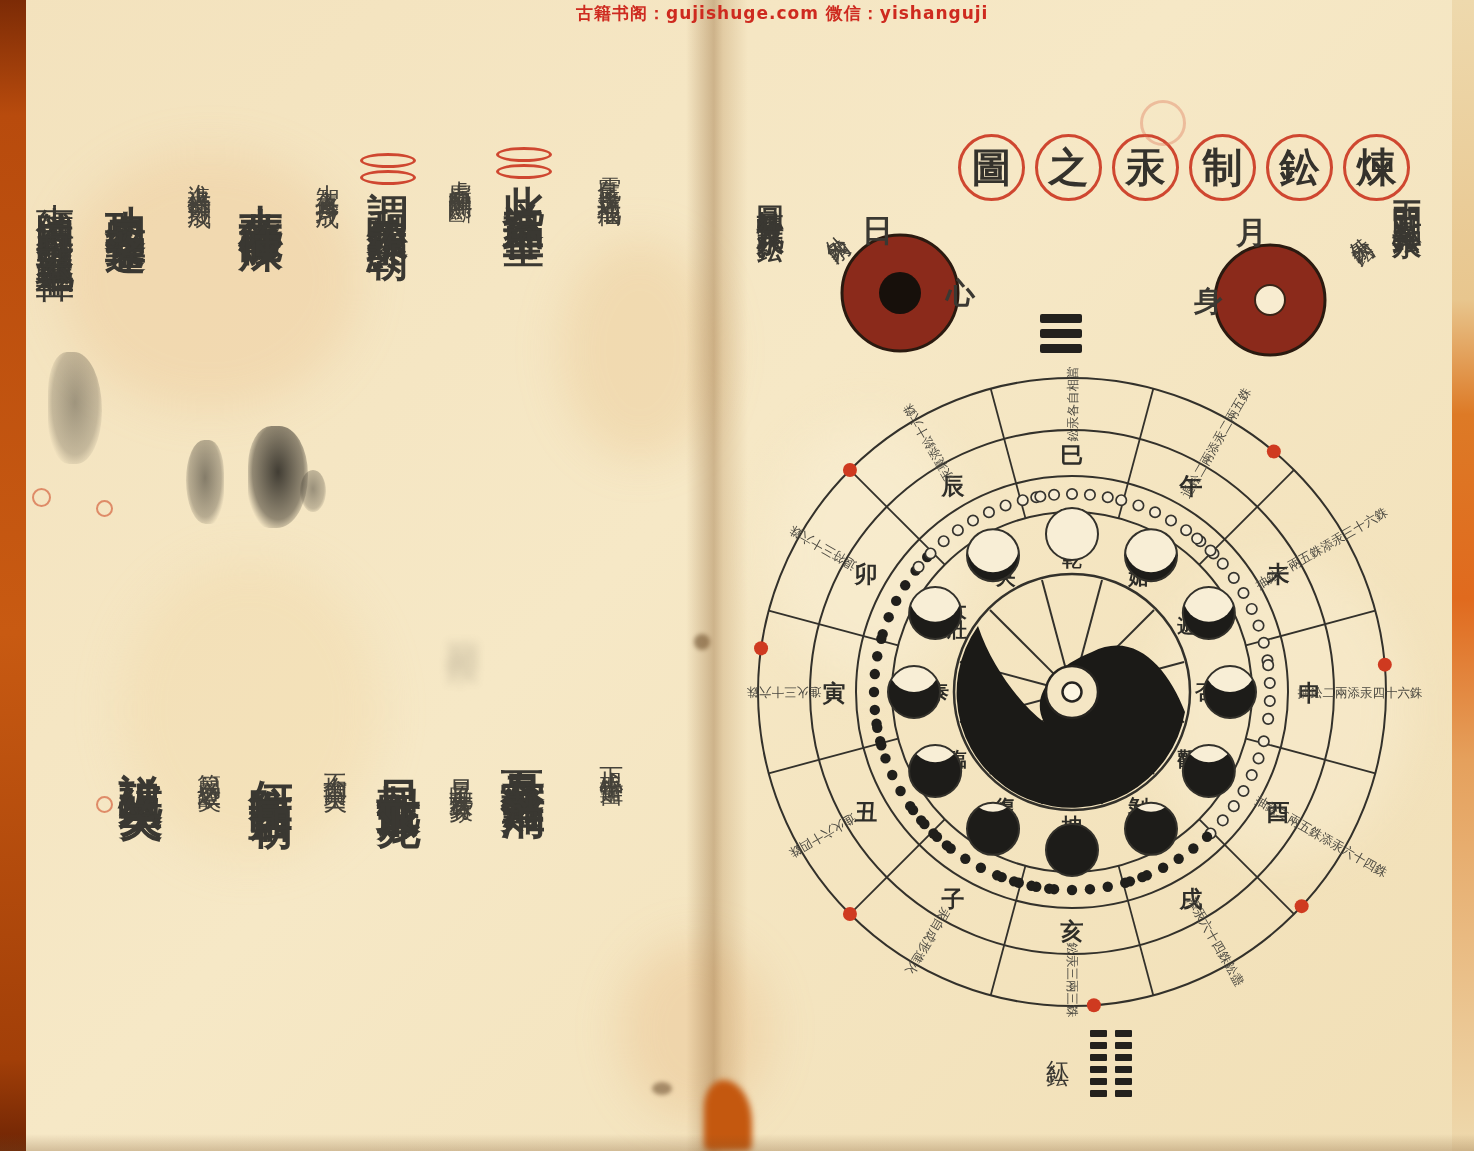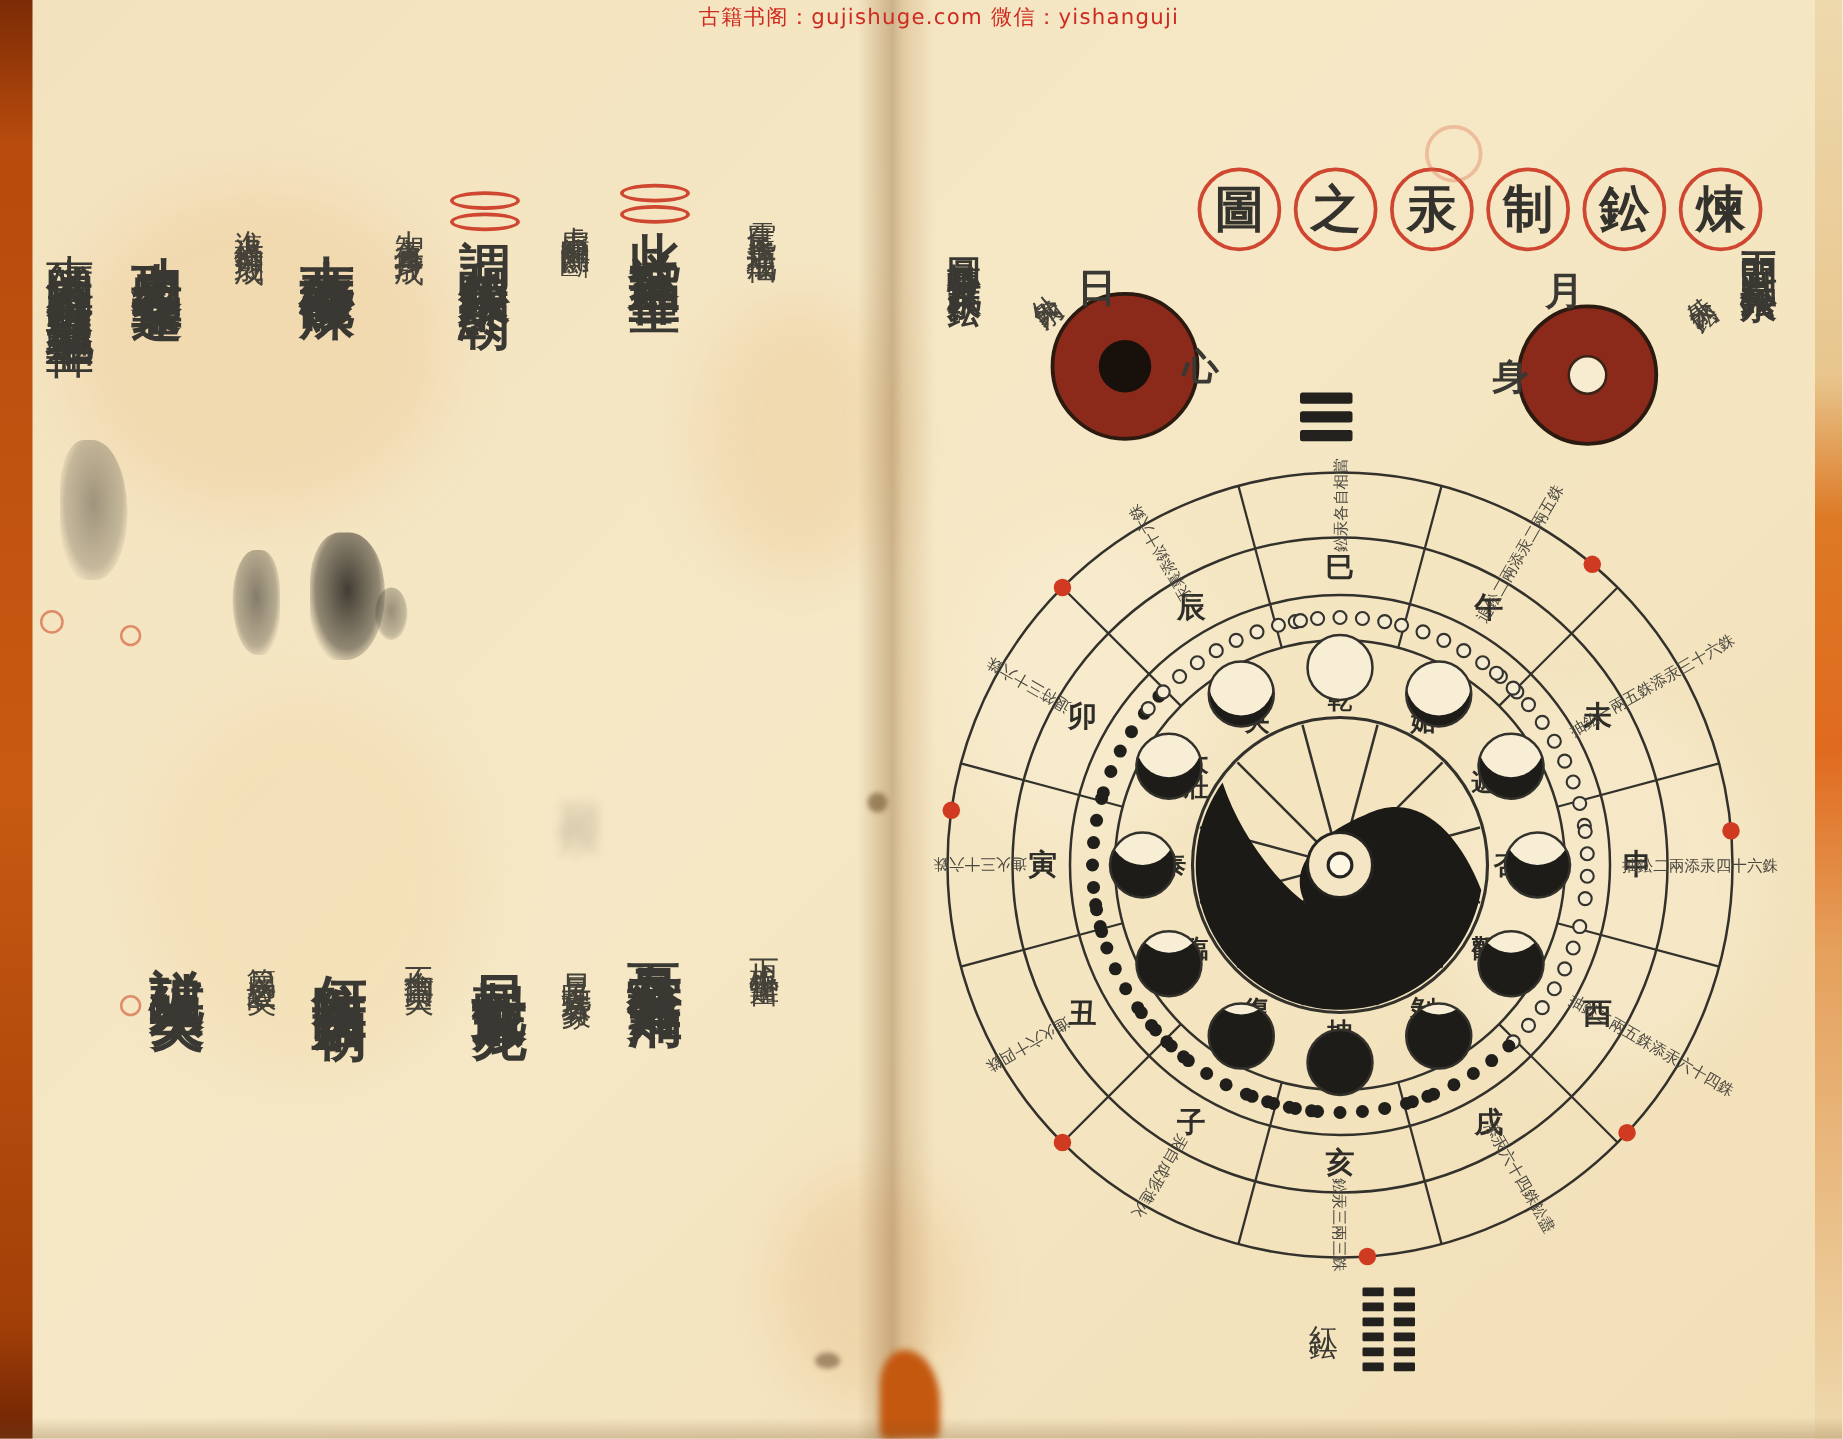--- a/index.html
+++ b/index.html
@@ -13,22 +13,22 @@
       background:linear-gradient(180deg,#7c2b06 0%,#b84b0d 10%,#c85a12 55%,#a23f08 92%,#6e2404 100%);}
   .cover-right{position:absolute;right:0;top:0;width:22px;height:1151px;
       background:linear-gradient(180deg,#eed9ad 0%,#e8c68e 26%,#dd7a26 36%,#e06a1e 52%,#e5a05c 66%,#eed9ad 100%);}
   .gutter{position:absolute;left:686px;top:0;width:62px;height:1151px;
       background:linear-gradient(90deg,rgba(150,105,55,0) 0%,rgba(140,95,45,.38) 45%,rgba(170,125,70,.25) 60%,rgba(150,105,55,0) 100%);}
   .gutter-wedge{position:absolute;left:704px;top:1080px;width:48px;height:71px;
       background:#c4580f;border-radius:40% 60% 10% 10%;filter:blur(3px);}
   .bottom-shadow{position:absolute;left:0;top:1134px;width:1474px;height:17px;
       background:linear-gradient(180deg,rgba(120,80,40,0),rgba(120,80,40,.28));}
   
-  .watermark{position:absolute;left:559px;top:2px;font-size:17px;color:#ce2a1f;
-      font-family:"DejaVu Sans", sans-serif;letter-spacing:1px;}
+  .watermark{position:absolute;left:576px;top:2px;font-size:17px;color:#ce2a1f;
+      font-family:"DejaVu Sans", sans-serif;letter-spacing:1px;font-weight:bold;}
   
   .vcol{position:absolute;writing-mode:vertical-rl;text-orientation:upright;
       color:#3a3832;letter-spacing:5px;line-height:1.05;}
   .large{font-size:41px;font-weight:600;}
   .small{font-size:24px;letter-spacing:3px;font-weight:500;color:#45423a;}
   .tall{font-size:39px;letter-spacing:3px;}
   .rc{border:3px solid #cf4730;border-radius:50%;padding:2px 1px;margin:1px 0;}
   
   .title-row{position:absolute;left:958px;top:134px;display:flex;gap:10px;}
   .tchar{width:61px;height:61px;border:3px solid #cf4730;border-radius:50%;

